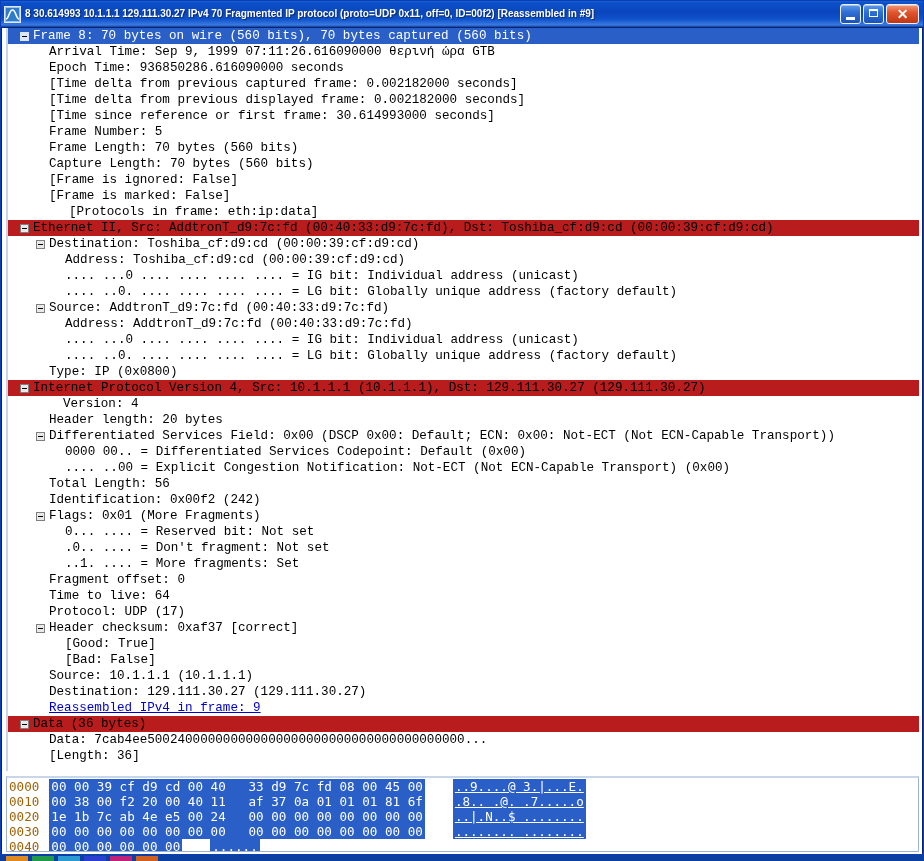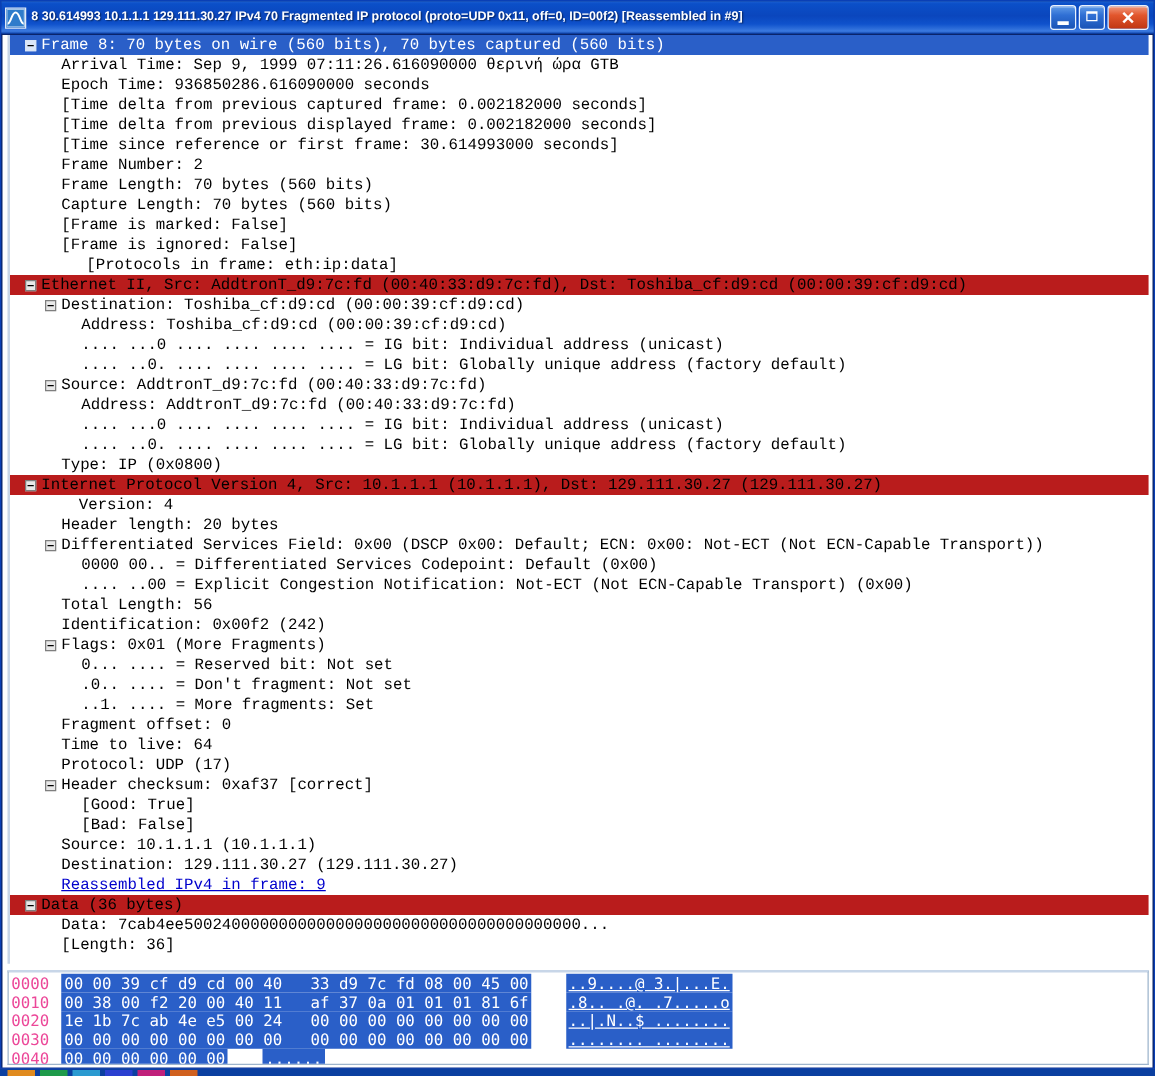--- a/index.html
+++ b/index.html
@@ -173,21 +173,21 @@
   }
   .hexrow {
     height: 15px;
     line-height: 15px;
     white-space: pre;
     font-family: "DejaVu Sans Mono", "Liberation Mono", monospace;
     font-size: 12.6px;
     display: flex;
   }
   .hexrow .off {
-    color: #ec4899;
+    color: #a16207;
     padding-right: 10px;
     flex: 0 0 auto;
   }
   .hexrow .bytes {
     background: #2a5fc8;
     color: #ffffff;
     flex: 0 0 auto;
     padding: 0 2px;
   }
   .hexrow .gap { flex: 0 0 28px; }
@@ -242,25 +242,25 @@
 
   <div id="client">
 
     <div id="detail-pane">
         <div class="row selected"><span class="exp" style="left: 12px;"></span><span class="txt" style="margin-left: 25px;">Frame 8: 70 bytes on wire (560 bits), 70 bytes captured (560 bits)</span></div>
         <div class="row"><span class="txt" style="margin-left: 41px;">Arrival Time: Sep  9, 1999 07:11:26.616090000 θερινή ώρα GTB</span></div>
         <div class="row"><span class="txt" style="margin-left: 41px;">Epoch Time: 936850286.616090000 seconds</span></div>
         <div class="row"><span class="txt" style="margin-left: 41px;">[Time delta from previous captured frame: 0.002182000 seconds]</span></div>
         <div class="row"><span class="txt" style="margin-left: 41px;">[Time delta from previous displayed frame: 0.002182000 seconds]</span></div>
         <div class="row"><span class="txt" style="margin-left: 41px;">[Time since reference or first frame: 30.614993000 seconds]</span></div>
-        <div class="row"><span class="txt" style="margin-left: 41px;">Frame Number: 2</span></div>
+        <div class="row"><span class="txt" style="margin-left: 41px;">Frame Number: 5</span></div>
         <div class="row"><span class="txt" style="margin-left: 41px;">Frame Length: 70 bytes (560 bits)</span></div>
         <div class="row"><span class="txt" style="margin-left: 41px;">Capture Length: 70 bytes (560 bits)</span></div>
+        <div class="row"><span class="txt" style="margin-left: 41px;">[Frame is ignored: False]</span></div>
         <div class="row"><span class="txt" style="margin-left: 41px;">[Frame is marked: False]</span></div>
-        <div class="row"><span class="txt" style="margin-left: 41px;">[Frame is ignored: False]</span></div>
         <div class="row"><span class="txt" style="margin-left: 61px; text-align: right;">[Protocols in frame: eth:ip:data]</span></div>
         <div class="row proto"><span class="exp" style="left: 12px;"></span><span class="txt" style="margin-left: 25px;">Ethernet II, Src: AddtronT_d9:7c:fd (00:40:33:d9:7c:fd), Dst: Toshiba_cf:d9:cd (00:00:39:cf:d9:cd)</span></div>
         <div class="row"><span class="exp" style="left: 28px;"></span><span class="txt" style="margin-left: 41px;">Destination: Toshiba_cf:d9:cd (00:00:39:cf:d9:cd)</span></div>
         <div class="row"><span class="txt" style="margin-left: 57px;">Address: Toshiba_cf:d9:cd (00:00:39:cf:d9:cd)</span></div>
         <div class="row"><span class="txt" style="margin-left: 57px;">.... ...0 .... .... .... .... = IG bit: Individual address (unicast)</span></div>
         <div class="row"><span class="txt" style="margin-left: 57px;">.... ..0. .... .... .... .... = LG bit: Globally unique address (factory default)</span></div>
         <div class="row"><span class="exp" style="left: 28px;"></span><span class="txt" style="margin-left: 41px;">Source: AddtronT_d9:7c:fd (00:40:33:d9:7c:fd)</span></div>
         <div class="row"><span class="txt" style="margin-left: 57px;">Address: AddtronT_d9:7c:fd (00:40:33:d9:7c:fd)</span></div>
         <div class="row"><span class="txt" style="margin-left: 57px;">.... ...0 .... .... .... .... = IG bit: Individual address (unicast)</span></div>
         <div class="row"><span class="txt" style="margin-left: 57px;">.... ..0. .... .... .... .... = LG bit: Globally unique address (factory default)</span></div>

